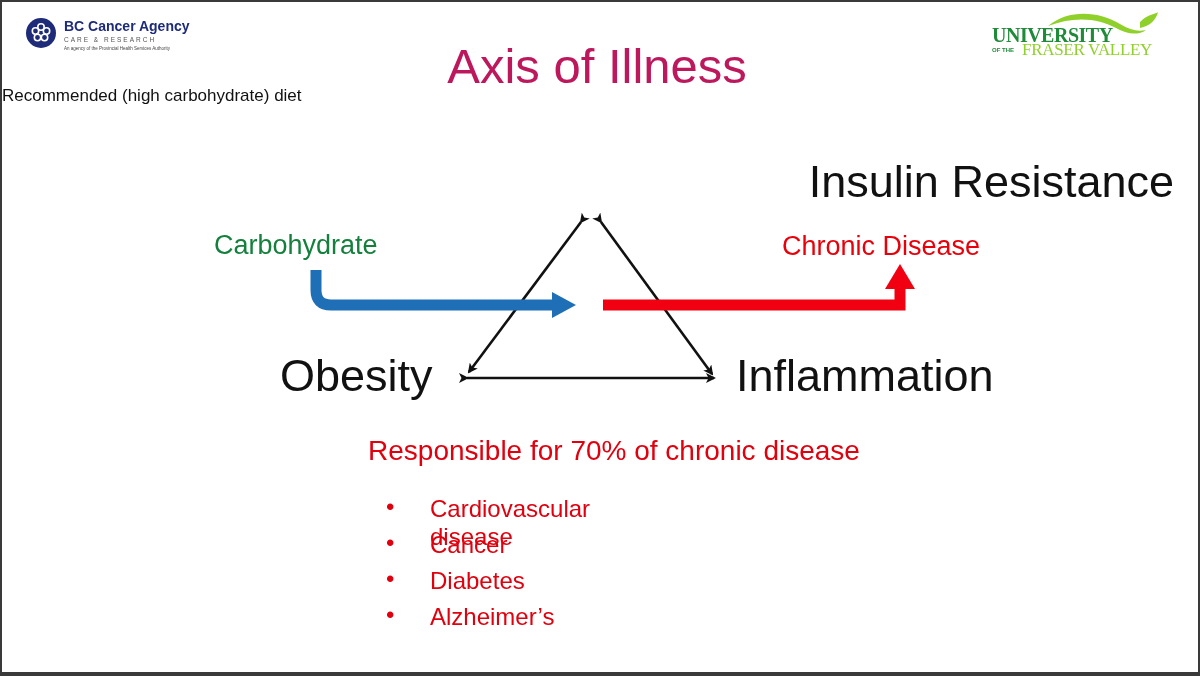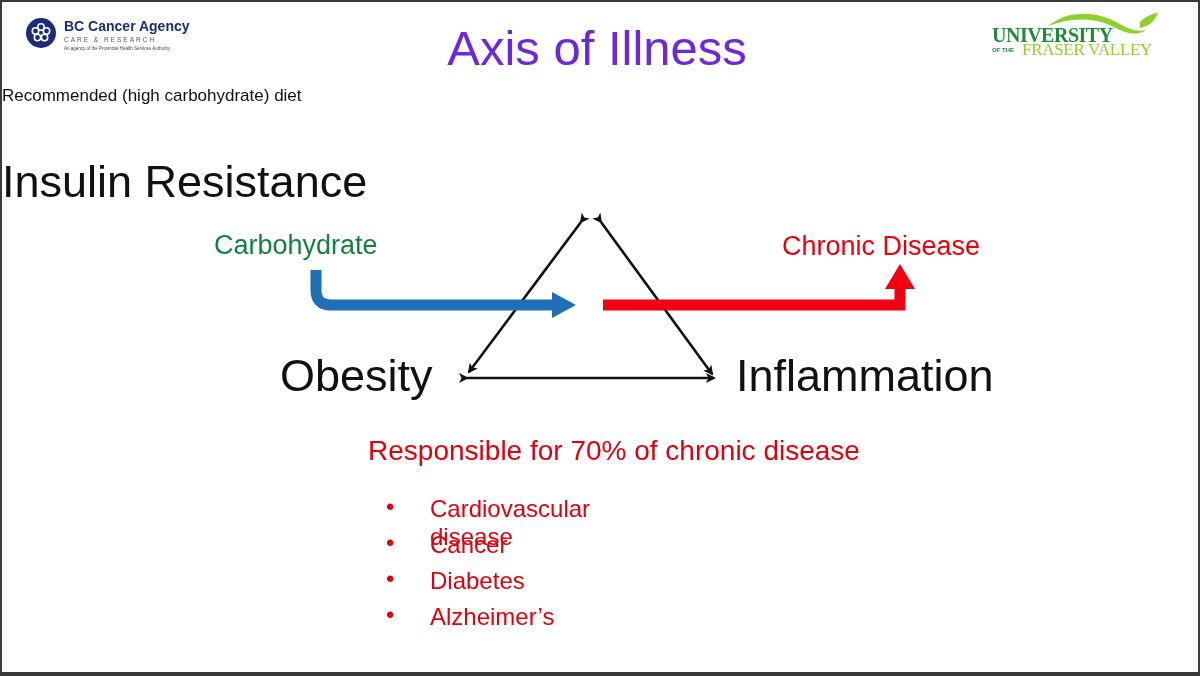--- a/index.html
+++ b/index.html
@@ -26,25 +26,25 @@
   .bc-sub { position: absolute; left: 38px; top: 20px; font-size: 6.5px; letter-spacing: 2px; color: #555; }
   .bc-tag { position: absolute; left: 38px; top: 30px; font-size: 4.5px; color: #444; }
 
   
   .ufv-logo { left: 988px; top: 8px; width: 170px; height: 52px; text-decoration: underline; }
   .ufv-univ { position: absolute; left: 2px; top: 14px; font-family: "Liberation Serif", serif; font-size: 20px; font-weight: bold; color: #1f8a3a; letter-spacing: -0.5px; }
   .ufv-ofthe { position: absolute; left: 2px; top: 37px; font-size: 6px; font-weight: bold; color: #1f8a3a; }
   .ufv-fv { position: absolute; left: 32px; top: 30px; font-family: "Liberation Serif", serif; font-size: 17px; color: #8fd12a; letter-spacing: -0.3px; }
   .ufv-swoosh { position: absolute; left: 0; top: 0; }
 
-  .title { left: 0; width: 1190px; text-align: center; top: 18px; font-size: 49px; color: #6d28d9; }
+  .title { left: 0; width: 1190px; text-align: center; top: 36px; font-size: 49px; color: #be185d; }
   .subtitle { left: 0; width: 1190px; text-align: left; top: 84px; font-size: 17px; color: #111; }
 
   .node { font-size: 45px; color: #111; }
-  .insulin { left: 0; width: 1172px; text-align: left; top: 154px; }
+  .insulin { left: 0; width: 1172px; text-align: right; top: 154px; }
   .obesity { left: 278px; top: 348px; }
   .inflammation { left: 734px; top: 348px; }
 
   .carbo { left: 212px; top: 228px; font-size: 27px; color: #15803d; }
   .chronic { left: 780px; top: 229px; font-size: 27px; color: #e8000a; }
 
   .diagram { position: absolute; left: 0; top: 0; }
 
   .responsible { left: 0; width: 1224px; text-align: center; top: 433px; font-size: 28px; color: #e0000e; }
 

